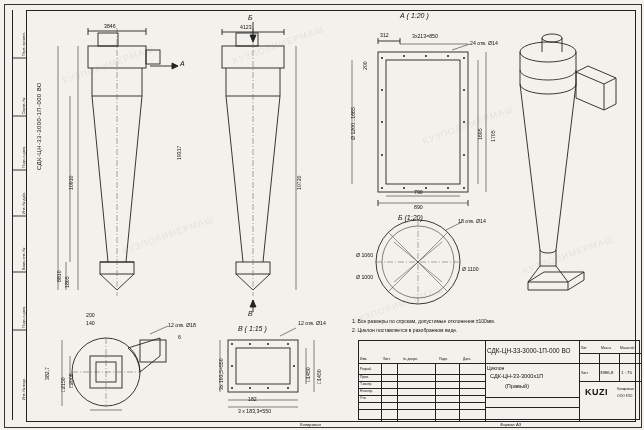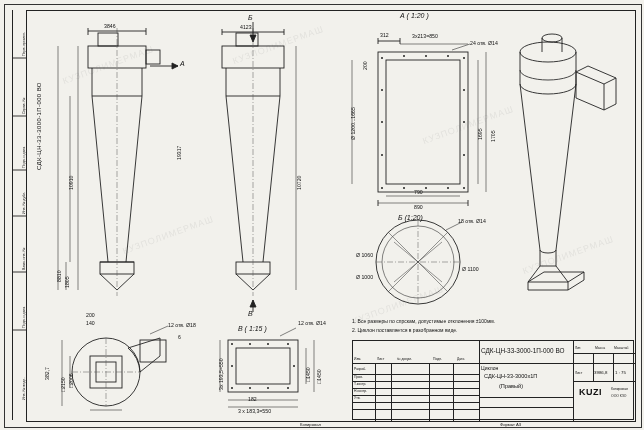--- a/index.html
+++ b/index.html
@@ -7,21 +7,21 @@
   #sheet{position:relative;width:644px;height:430px;background:#f2f1ec;}
   .wm{position:absolute;color:rgba(120,120,120,.13);font-size:9px;letter-spacing:1px;transform:rotate(-20deg);pointer-events:none;}
   .frame-outer{position:absolute;left:4px;top:4px;width:636px;height:422px;border:1px solid #333;}
   .frame-inner{position:absolute;left:26px;top:10px;width:608px;height:410px;border:1.6px solid #222;}
   .lbl{position:absolute;font-size:5.2px;color:#111;white-space:nowrap;}
   .ln{position:absolute;background:#222;}
   .hl{height:1px;}
   .vl{width:1px;}
   .title{position:absolute;font-size:7px;font-style:italic;color:#111;}
   .vtxt{position:absolute;transform-origin:0 0;font-size:5.2px;color:#111;white-space:nowrap;}
-  .tb{position:absolute;border:1.2px solid #222;box-sizing:border-box;}
+  .tb{position:absolute;border:1.2px solid #222;box-sizing:border-box;margin-left:6px;}
   .cn{position:absolute;font-size:4.6px;color:#111;white-space:nowrap;}
   .note{position:absolute;font-size:5px;color:#111;white-space:nowrap;}
   svg{position:absolute;left:0;top:0;overflow:visible;}
   .ar{fill:#222;}
   .kuzi{font-weight:bold;font-size:9px;letter-spacing:.5px;}
 </style>
 </head>
 <body>
 
 <div id="sheet">

